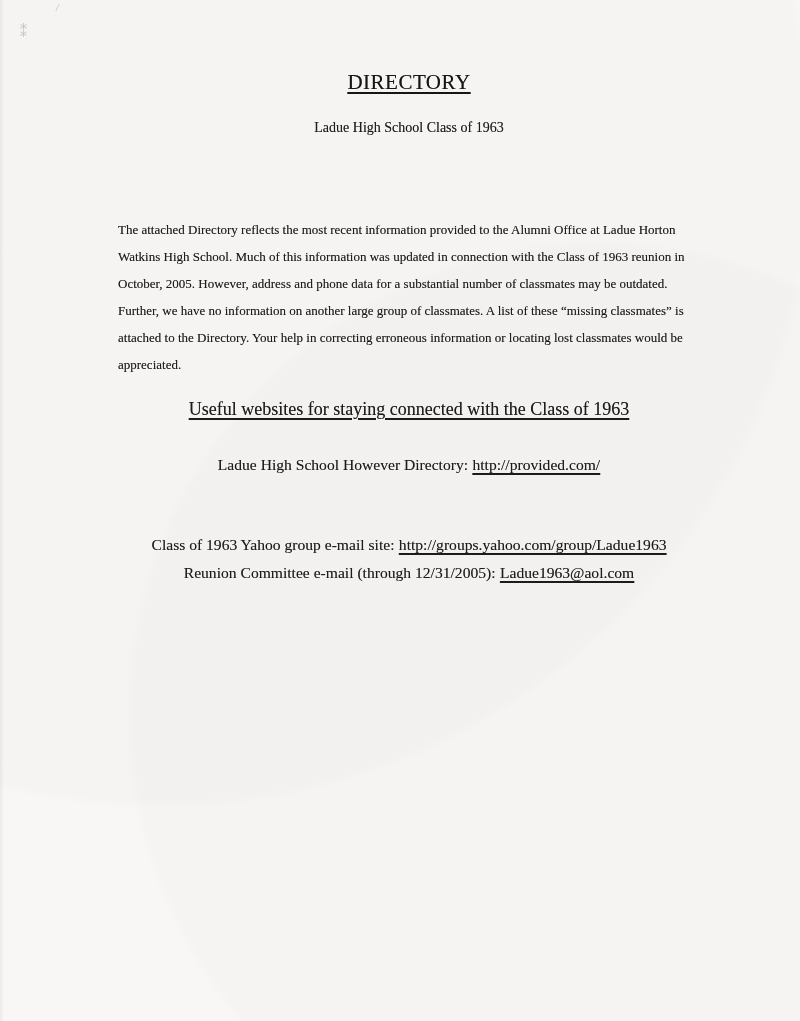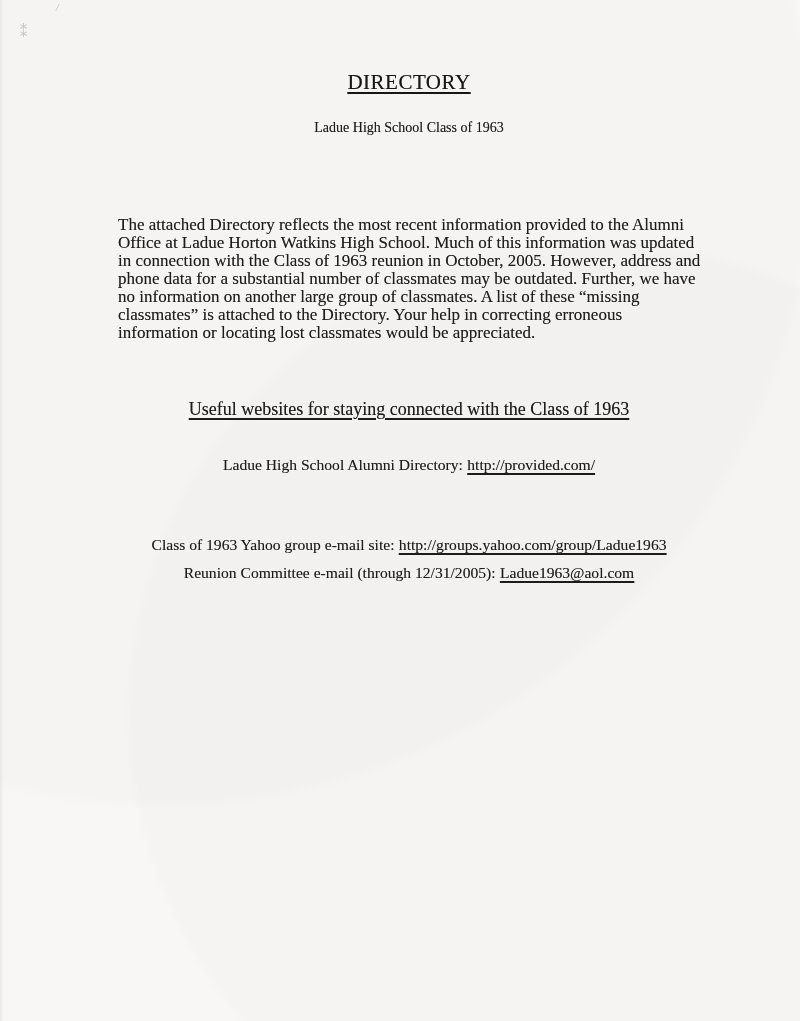--- a/index.html
+++ b/index.html
@@ -44,22 +44,22 @@
   .doc-subtitle {
     top: 120px;
     font-size: 14px;
     text-shadow: 0 0 0.4px rgba(30,28,26,0.5);
   }
   .intro-paragraph {
     position: absolute;
     top: 216px;
     left: 118px;
     width: 588px;
-    font-size: 17px;
-    line-height: 18px;
+    font-size: 13px;
+    line-height: 27px;
     text-align: left;
     text-shadow: 0 0 0.4px rgba(30,28,26,0.45);
   }
   .websites-heading {
     top: 399px;
     font-size: 18px;
     text-shadow: 0 0 0.4px rgba(30,28,26,0.5);
   }
   .website-line {
     font-size: 15.6px;
@@ -102,21 +102,21 @@
 
   <div class="centered-block doc-subtitle">Ladue High School Class of 1963</div>
 
   <div class="intro-paragraph">The attached Directory reflects the most recent information provided to the Alumni Office at Ladue Horton Watkins High School. Much of this information was updated in connection with the Class of 1963 reunion in October, 2005. However, address and phone data for a substantial number of classmates may be outdated. Further, we have no information on another large group of classmates. A list of these “missing classmates” is attached to the Directory. Your help in correcting erroneous information or locating lost classmates would be appreciated.</div>
 
   <div class="centered-block websites-heading">
     <span class="u">Useful websites for staying connected with the Class of 1963</span>
   </div>
 
   <div class="centered-block website-line line-0">
-    <span class="link-label">Ladue High School Alumni Directory:</span><span class="link-url">http://provided.com/</span>
+    <span class="link-label">Ladue High School However Directory:</span><span class="link-url">http://provided.com/</span>
   </div>
 
 
   <div class="centered-block website-line line-2">
     <span class="link-label">Class of 1963 Yahoo group e-mail site:</span><span class="link-url">http://groups.yahoo.com/group/Ladue1963</span>
   </div>
 
   <div class="centered-block website-line line-3">
     <span class="link-label">Reunion Committee e-mail (through 12/31/2005):</span><span class="link-url">Ladue1963@aol.com</span>
   </div>

